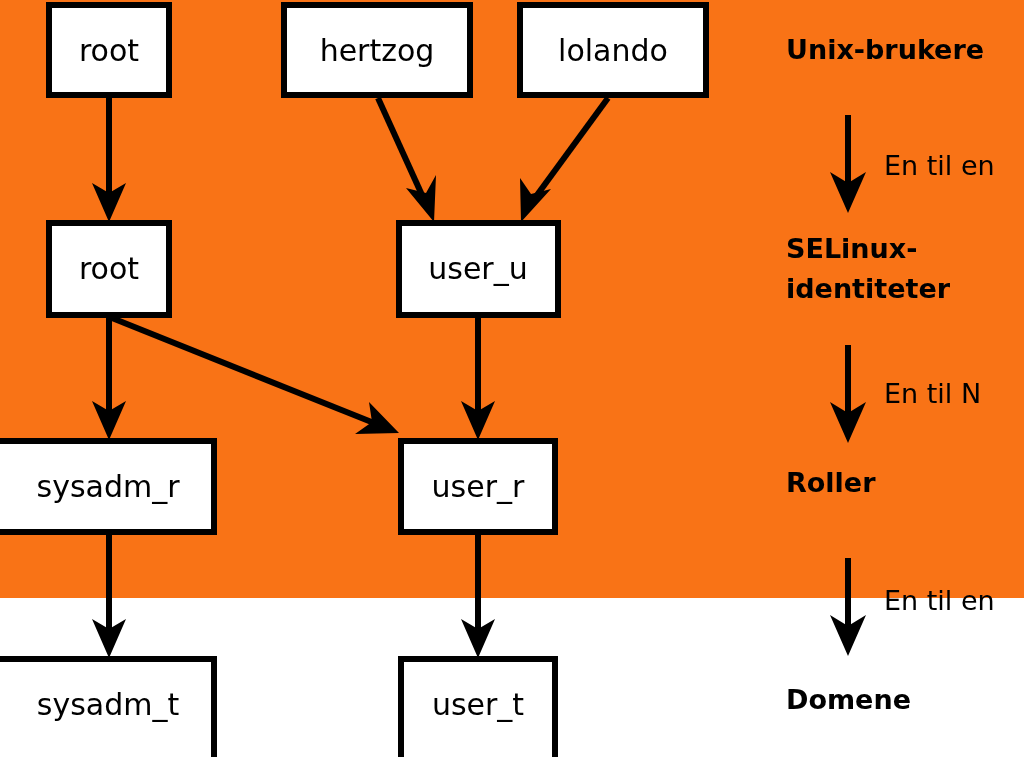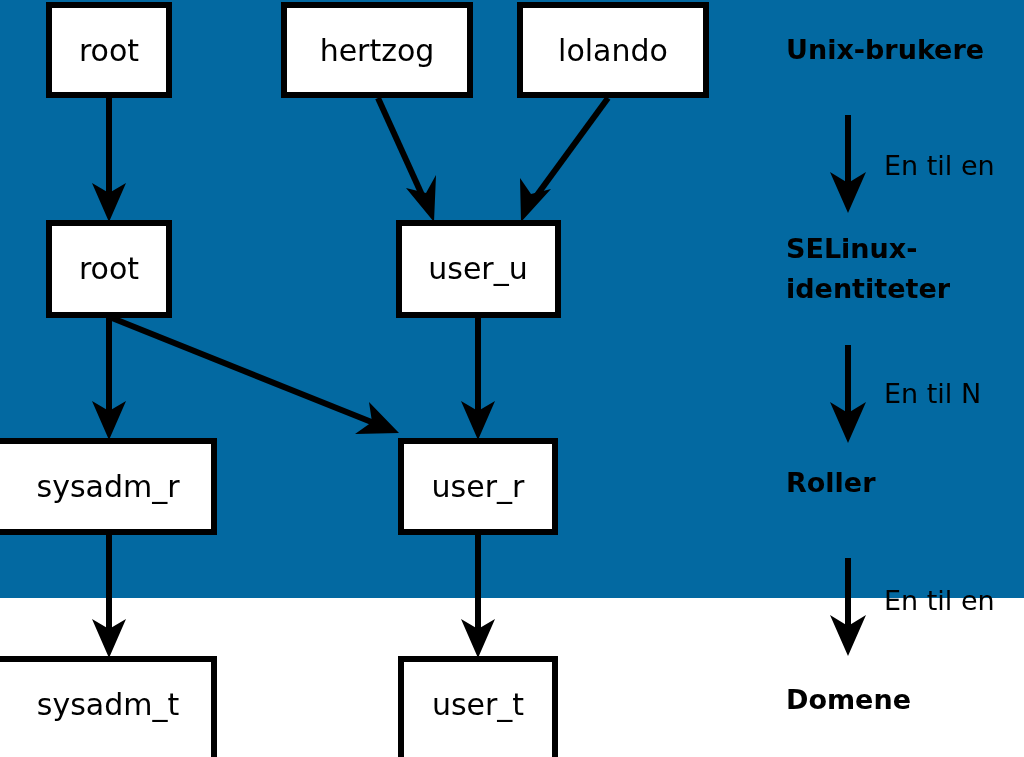--- a/index.html
+++ b/index.html
@@ -10,21 +10,21 @@
   body {
     width: 1024px;
     height: 757px;
     overflow: hidden;
     font-family: "DejaVu Sans", "Liberation Sans", sans-serif;
   }
   #diagram-root {
     position: relative;
     width: 1024px;
     height: 598px;
-    background: #0369a1;
+    background: #f97316;
   }
   svg#diagram-canvas {
     display: block;
     width: 1024px;
     height: 757px;
   }
   .node-box {
     fill: #ffffff;
     stroke: #000000;
     stroke-width: 6;

